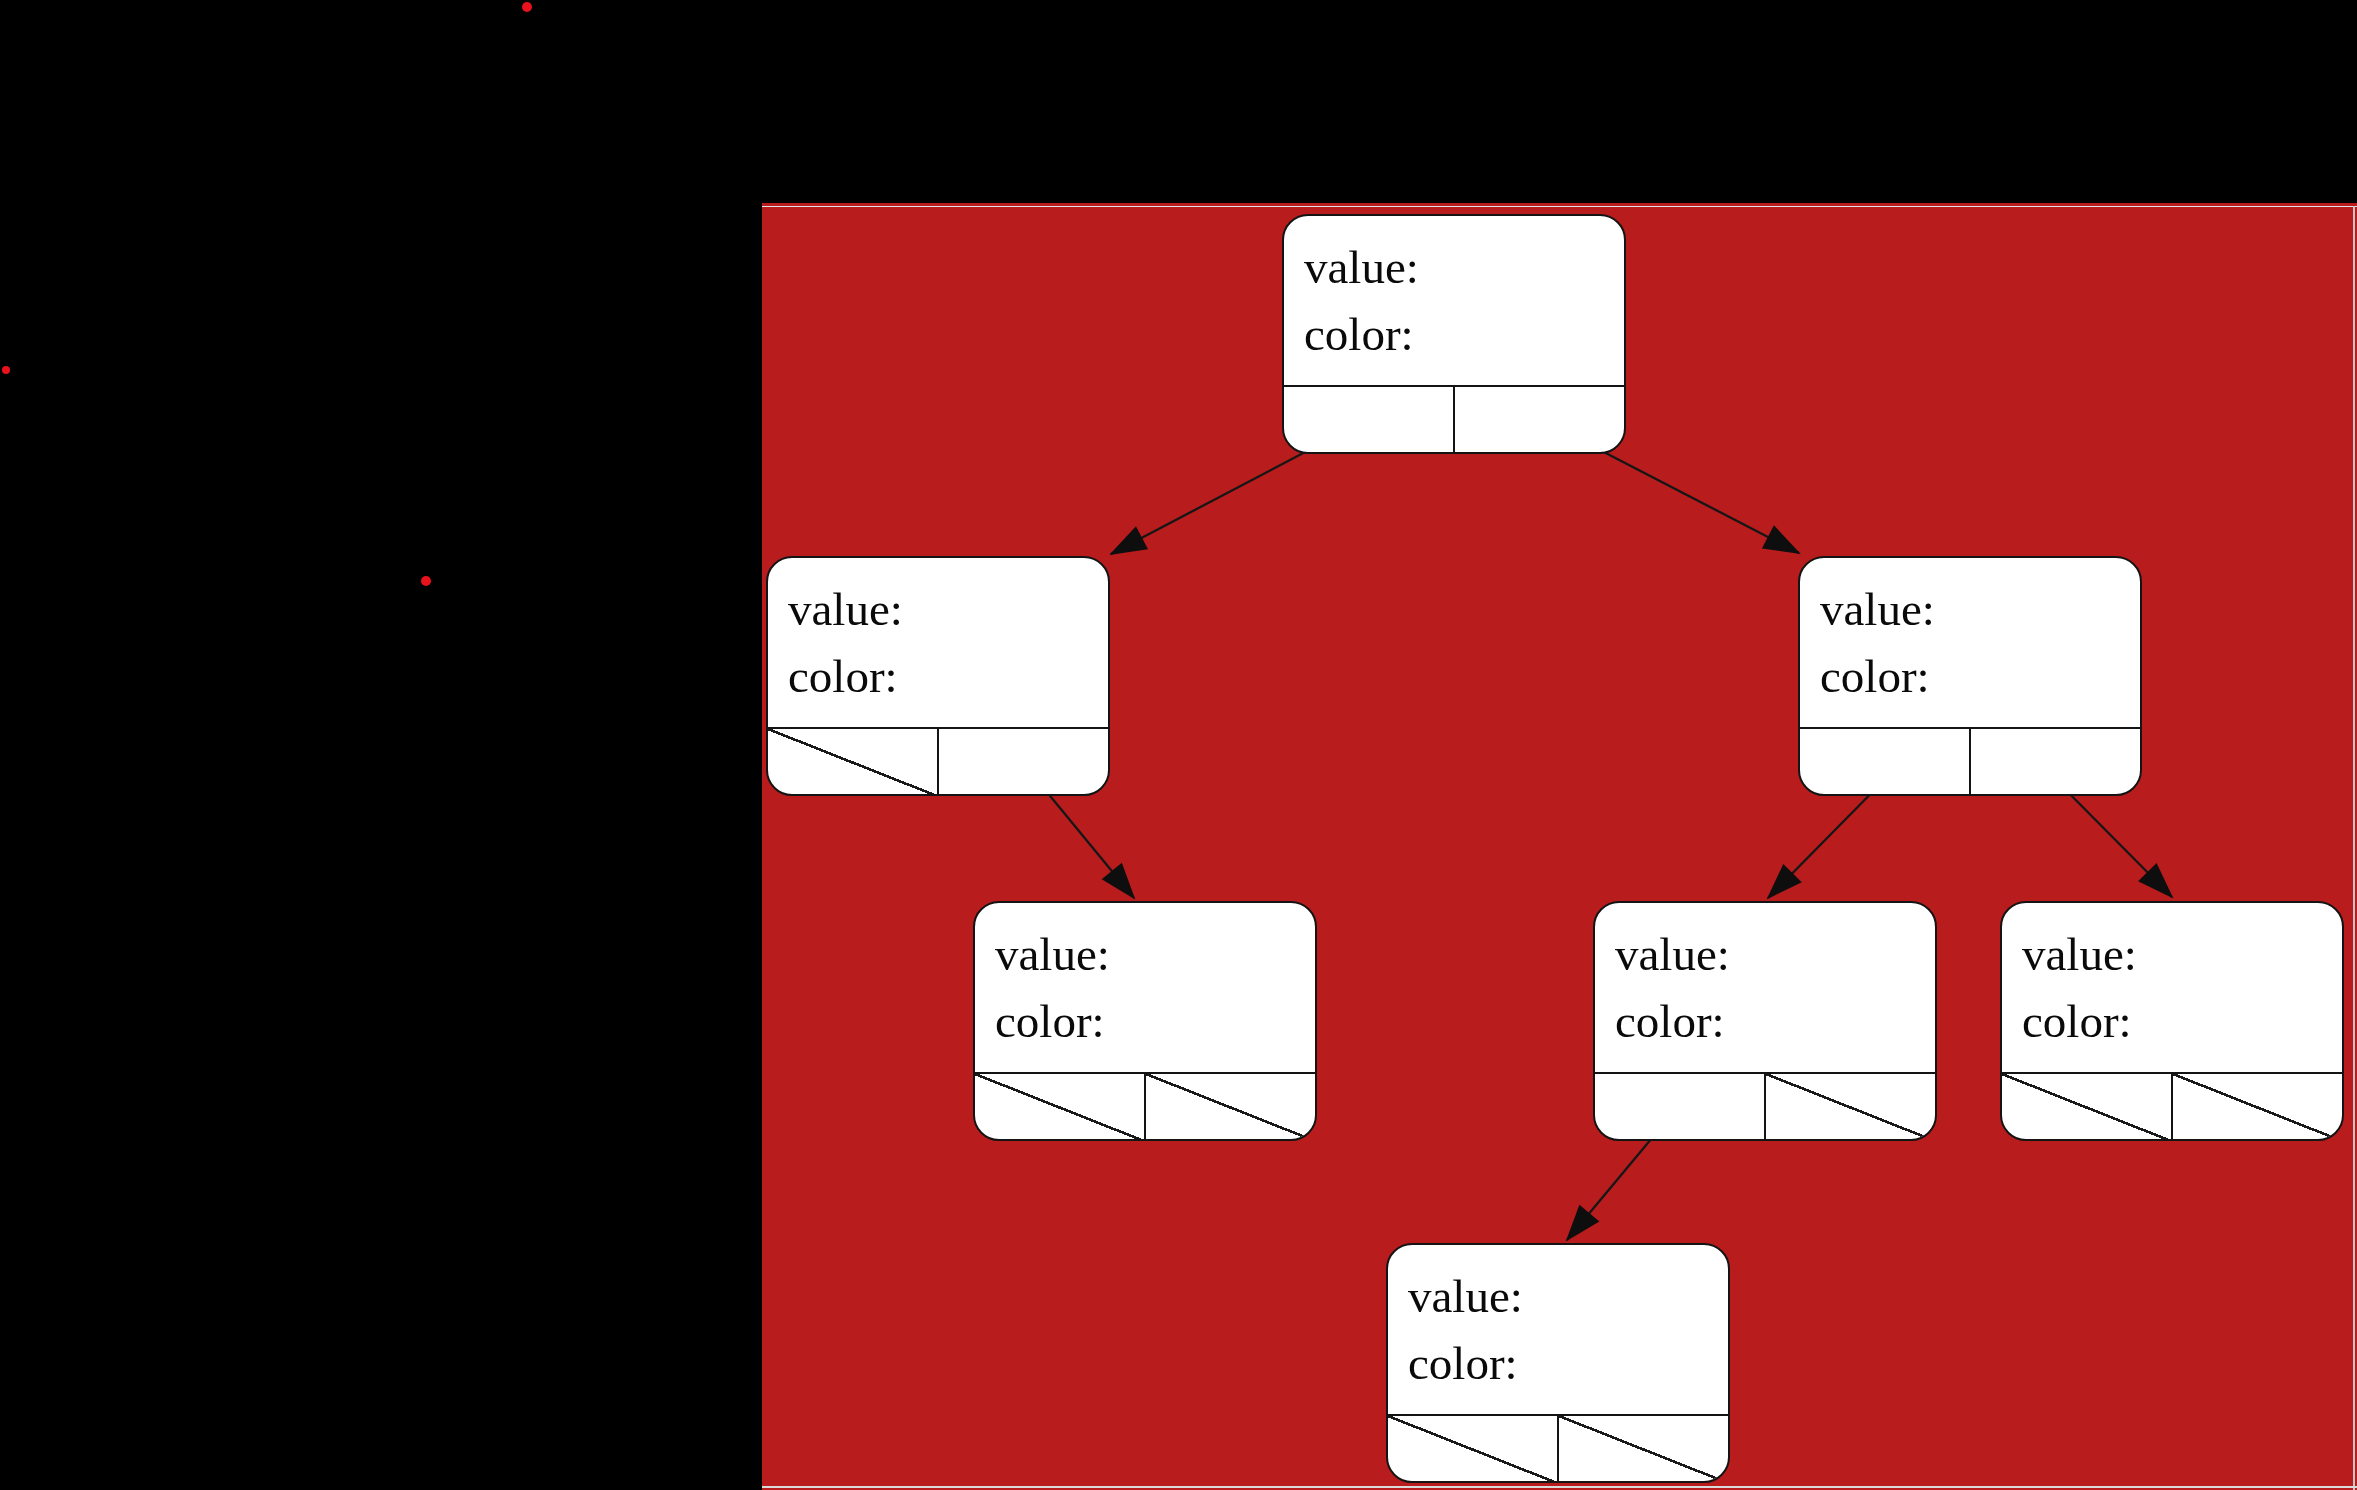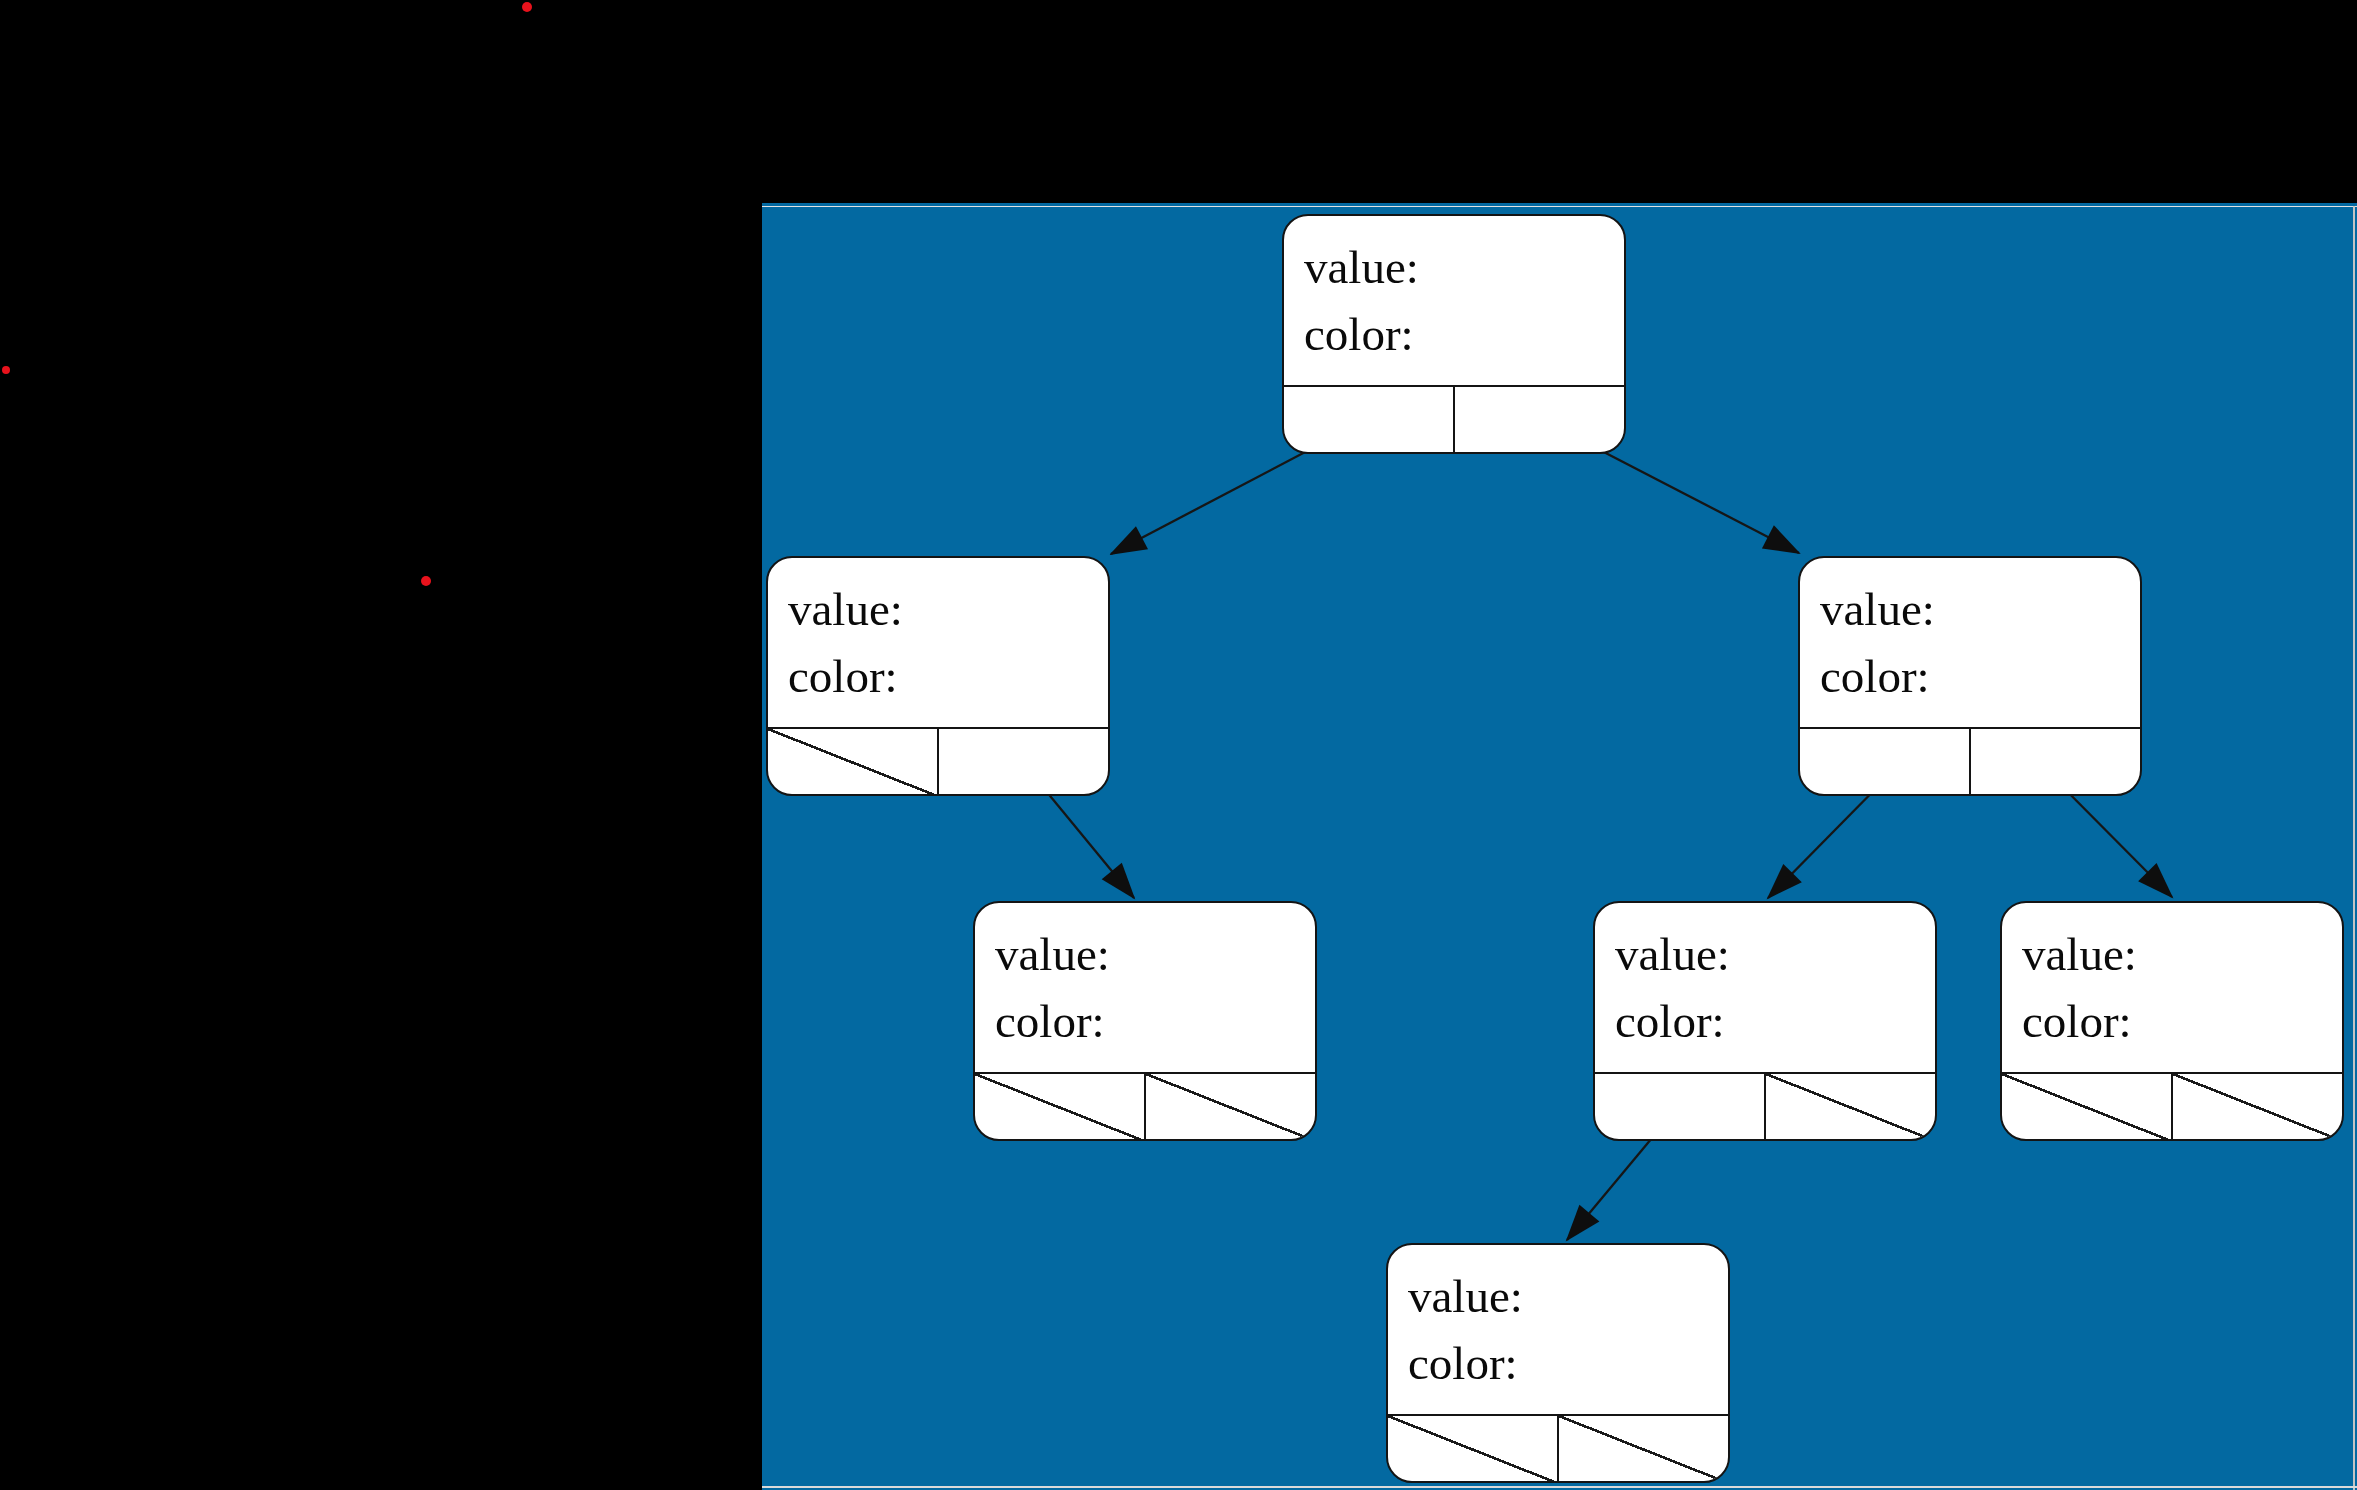--- a/index.html
+++ b/index.html
@@ -7,21 +7,21 @@
     width:2357px;height:1490px;
     background:#000;
     position:relative;
     overflow:hidden;
     font-family:"Liberation Serif", serif;
   }
   .panel{
     position:absolute;
     left:762px;top:203px;
     width:1595px;height:1287px;
-    background:#0369a1;
+    background:#b91c1c;
   }
   .hairline{position:absolute;background:#d6d6d6;}
   .hl-top{left:0;top:3px;width:1595px;height:1px;background:#e3e3e3;}
   .hl-right{left:1591px;top:3px;width:2px;height:1284px;background:#c4c4c4;}
   .hl-bottom{left:0;top:1283px;width:1595px;height:2px;background:#dadada;}
 
   .node{
     position:absolute;
     width:344px;height:240px;
     border:2px solid #141414;

